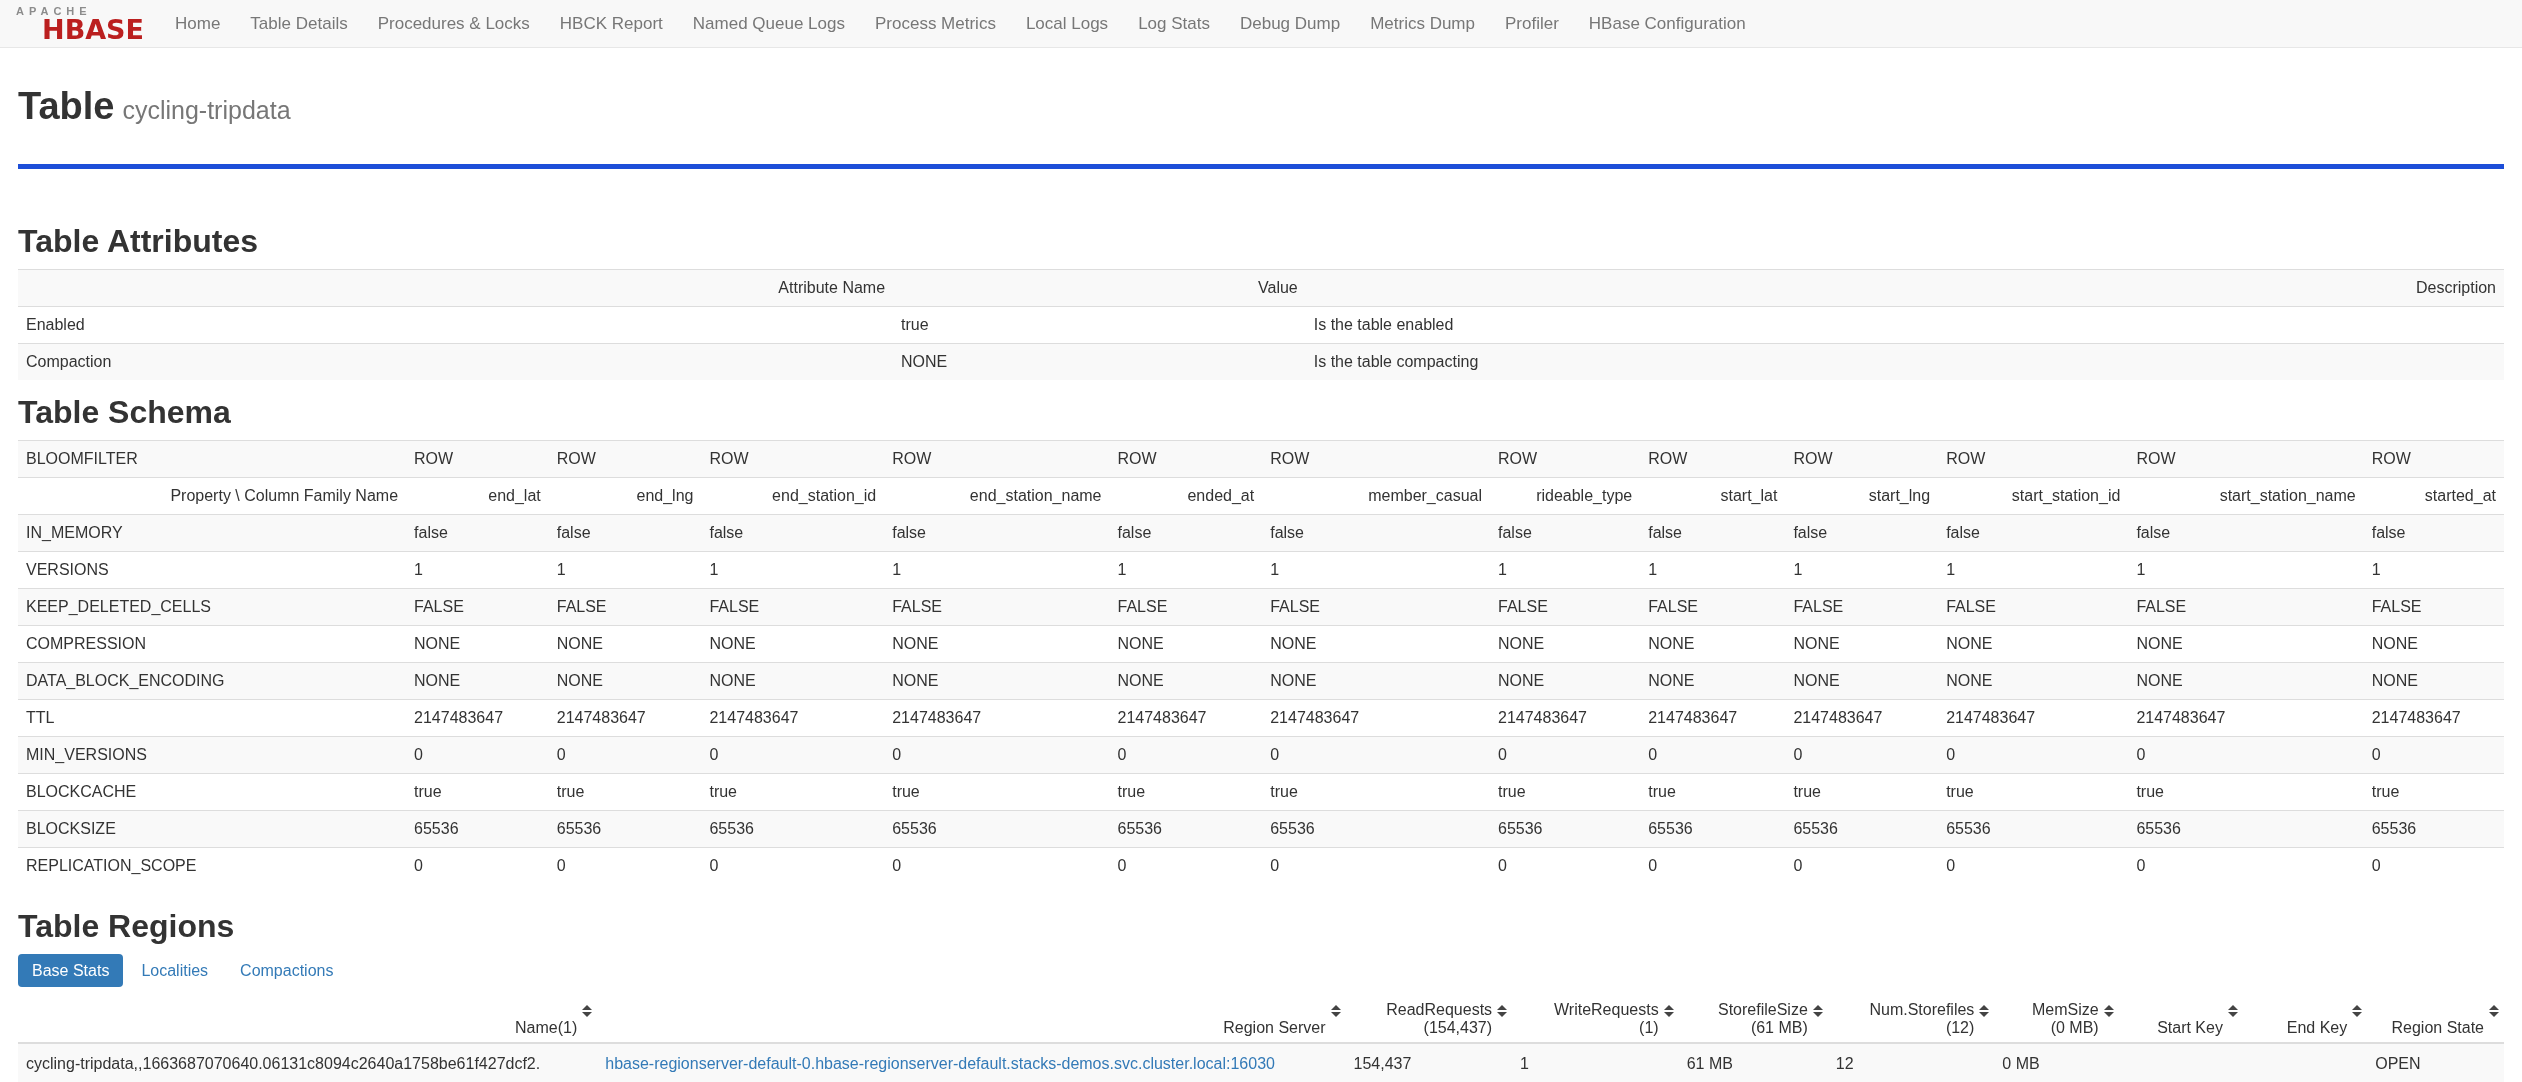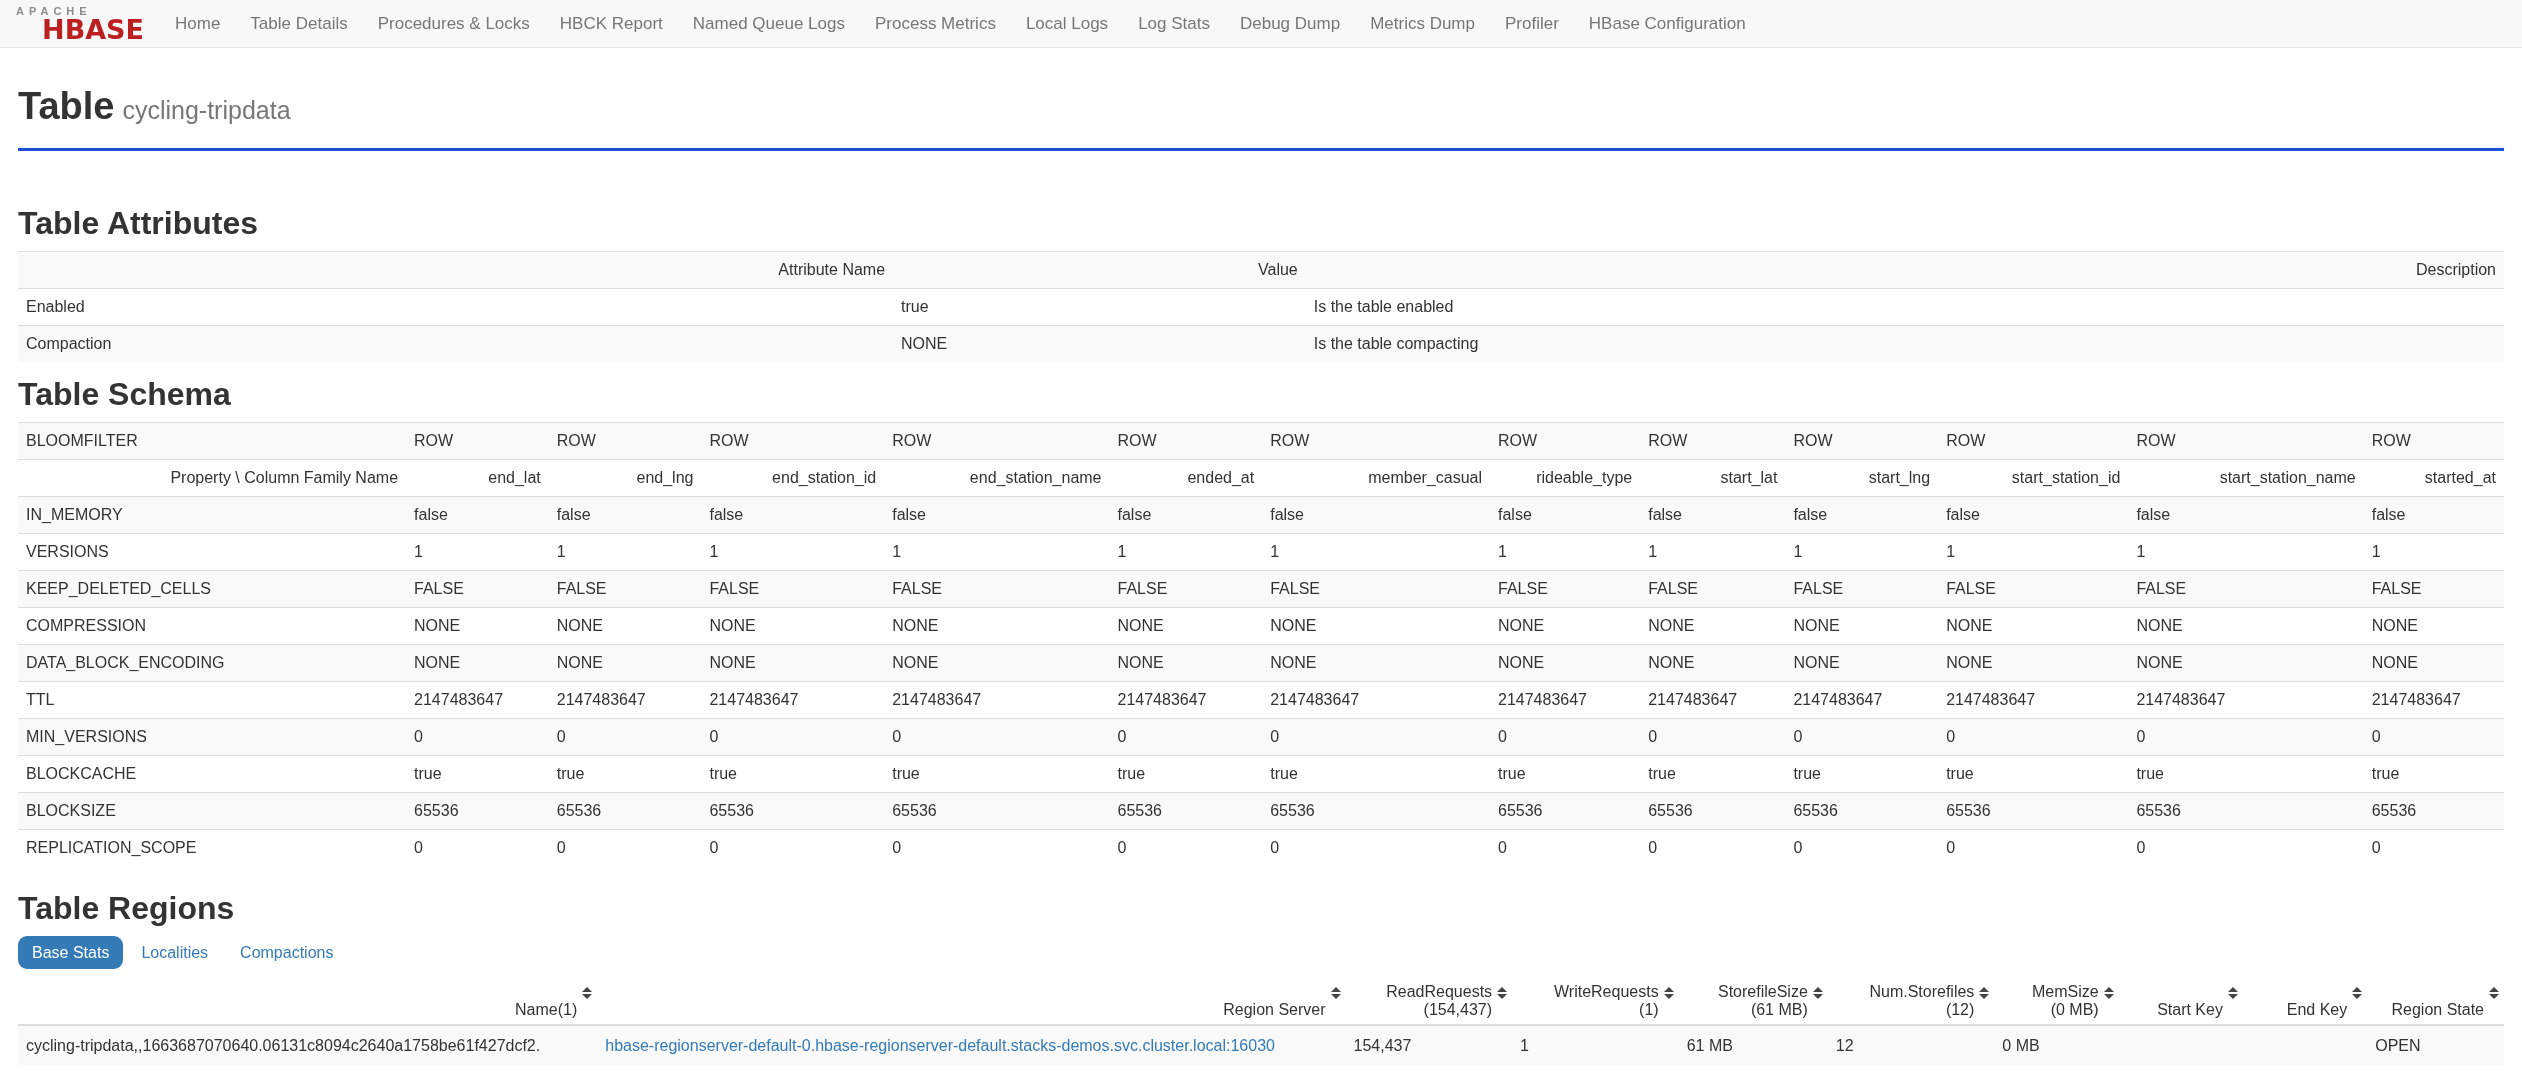--- a/index.html
+++ b/index.html
@@ -21,37 +21,37 @@
     display:flex;align-items:center;padding-left:16px;
   }
   .logo{width:128px;flex:0 0 auto;cursor:pointer;}
   .logo-top{font-size:11px;font-weight:bold;letter-spacing:5px;color:var(--brand-gray);line-height:12px;white-space:nowrap;}
   .logo-bottom{font-family:"DejaVu Sans",sans-serif;font-size:27px;font-weight:bold;color:var(--brand-red);line-height:25px;letter-spacing:0;white-space:nowrap;text-align:right;}
   .nav-menu{display:flex;list-style:none;margin:0 0 0 16px;padding:0;}
   .nav-menu a{display:block;padding:0 15px;line-height:48px;color:var(--muted);font-size:17px;white-space:nowrap;}
 
   
   .container{padding:0 18px;}
-  .page-header{margin:36px 0 54px;padding-bottom:16px;border-bottom:3px solid #1d4ed8;}
+  .page-header{margin:36px 0 54px;padding-bottom:32px;border-bottom:5px solid #1d4ed8;}
   .page-header h1{margin:0;font-size:38px;line-height:44px;font-weight:bold;color:var(--text);}
   .page-header small{font-size:25px;color:var(--muted);font-weight:normal;margin-left:8px;}
   h2.section-heading{font-size:32px;line-height:36px;font-weight:bold;margin:14px 0 10px;color:var(--text);}
   h2.regions-heading{margin-top:24px;}
 
   
   table{border-collapse:collapse;width:100%;table-layout:fixed;}
   th,td{text-align:left;font-size:16px;line-height:20px;padding:8px;border-top:1px solid var(--border);
         overflow:hidden;white-space:nowrap;text-overflow:ellipsis;}
   th{font-weight:normal;text-align:right;}
   .striped tr:nth-child(odd){background:var(--stripe);}
 
   
   .tabs{display:flex;align-items:center;margin:6px 0 11px;list-style:none;padding:0;}
   .tabs .tab{font-size:16px;line-height:19px;padding:7px 14px;border-radius:4px;color:var(--link);cursor:pointer;white-space:nowrap;}
-  .tabs .tab.active{background:var(--link);color:#fff;border-radius:9px;}
+  .tabs .tab.active{background:var(--link);color:#fff;}
   .tabs .tab + .tab{margin-left:4px;}
 
   
   .regions-table thead th{
     position:relative;vertical-align:bottom;border-top:none;
     border-bottom:2px solid var(--border);padding:3px 20px 5px 8px;line-height:18px;
   }
   .regions-table tbody td{padding:10px 8px;line-height:19px;background:var(--stripe);border-top:none;}
   .sort-icon{position:absolute;right:5px;top:7px;width:10px;}
   .sort-icon::before{content:"";display:block;width:0;height:0;border-left:5px solid transparent;border-right:5px solid transparent;border-bottom:5px solid #444;margin-bottom:2px;}

